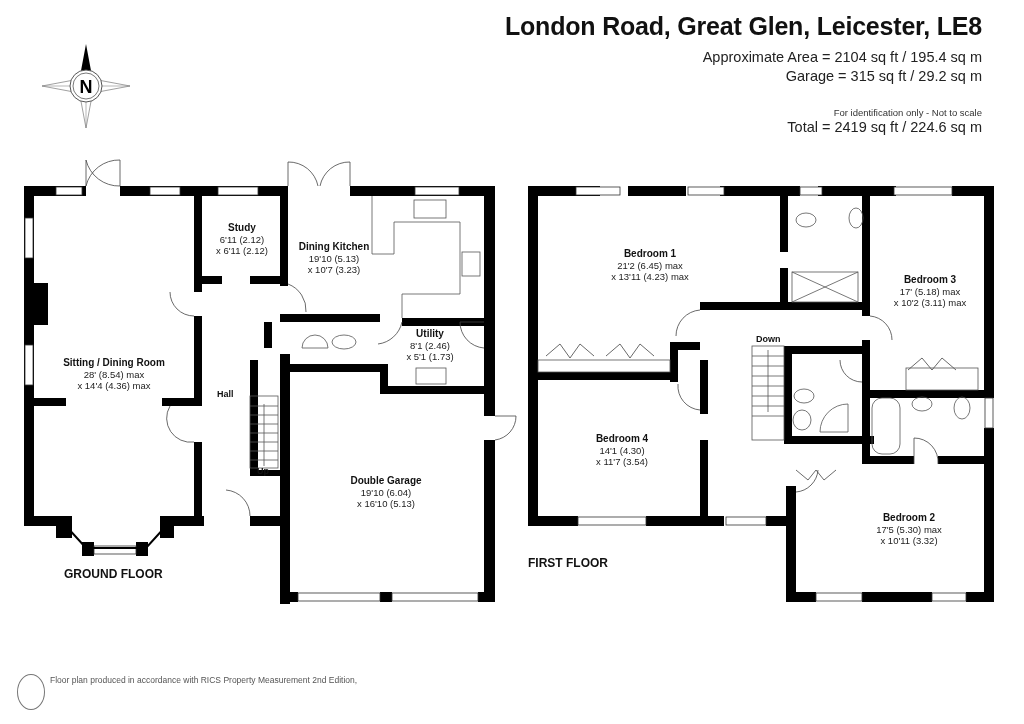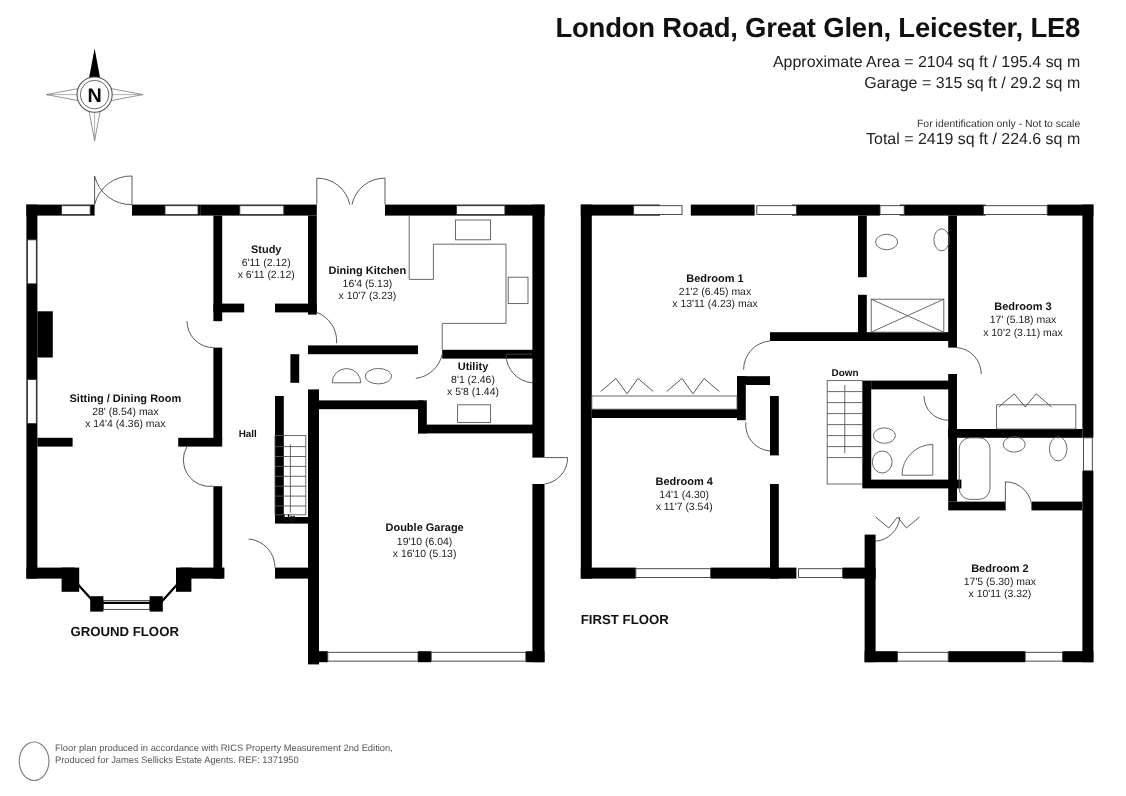--- a/index.html
+++ b/index.html
@@ -210,27 +210,27 @@
   <span>28' (8.54) max</span><br>
   <span>x 14'4 (4.36) max</span>
 </div>
 <div class="lbl" style="left:242px;top:222px;">
   <b>Study</b>
   <span>6'11 (2.12)</span><br>
   <span>x 6'11 (2.12)</span>
 </div>
 <div class="lbl" style="left:334px;top:241px;">
   <b>Dining Kitchen</b>
-  <span>16'4 (5.13)</span><br>
+  <span>19'10 (5.13)</span><br>
   <span>x 10'7 (3.23)</span>
 </div>
 <div class="lbl" style="left:430px;top:328px;">
   <b>Utility</b>
   <span>8'1 (2.46)</span><br>
-  <span>x 5'8 (1.44)</span>
+  <span>x 5'1 (1.73)</span>
 </div>
 <div class="lbl" style="left:386px;top:475px;">
   <b>Double Garage</b>
   <span>19'10 (6.04)</span><br>
   <span>x 16'10 (5.13)</span>
 </div>
 <div class="small" style="left:217px;top:389px;">Hall</div>
 <div class="small" style="left:257px;top:466px;">Up</div>
 <div class="floor" style="left:64px;top:567px;">GROUND FLOOR</div>
 
@@ -253,14 +253,13 @@
   <b>Bedroom 2</b>
   <span>17'5 (5.30) max</span><br>
   <span>x 10'11 (3.32)</span>
 </div>
 <div class="small" style="left:756px;top:334px;">Down</div>
 <div class="floor" style="left:528px;top:536px;margin-top:20px;">FIRST FLOOR</div>
 
 <div class="footer-icon"></div>
 <div class="footer">
   <div>Floor plan produced in accordance with RICS Property Measurement 2nd Edition,</div>
-  <div>Produced for James Sellicks Estate Agents.   REF: 1371950</div>
 </div>
 
 </body></html>

